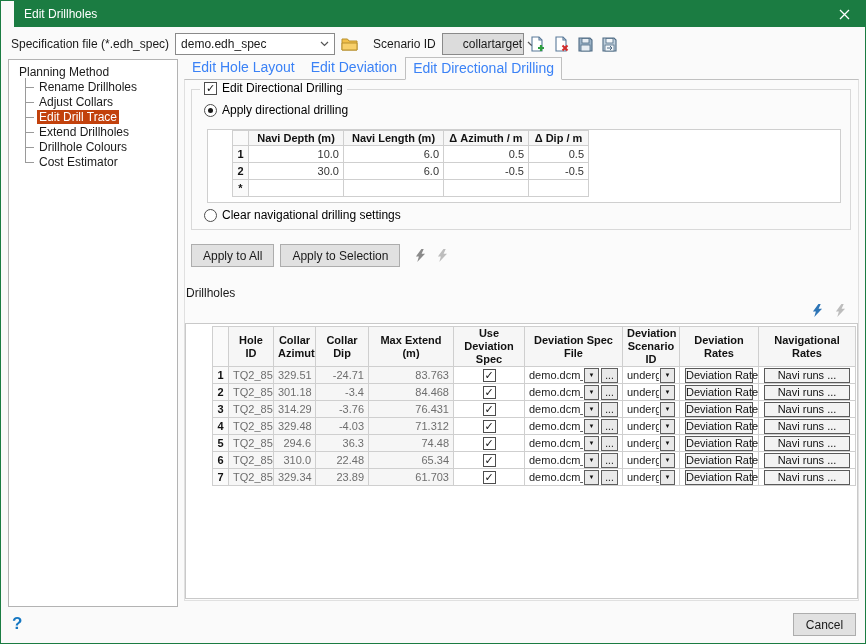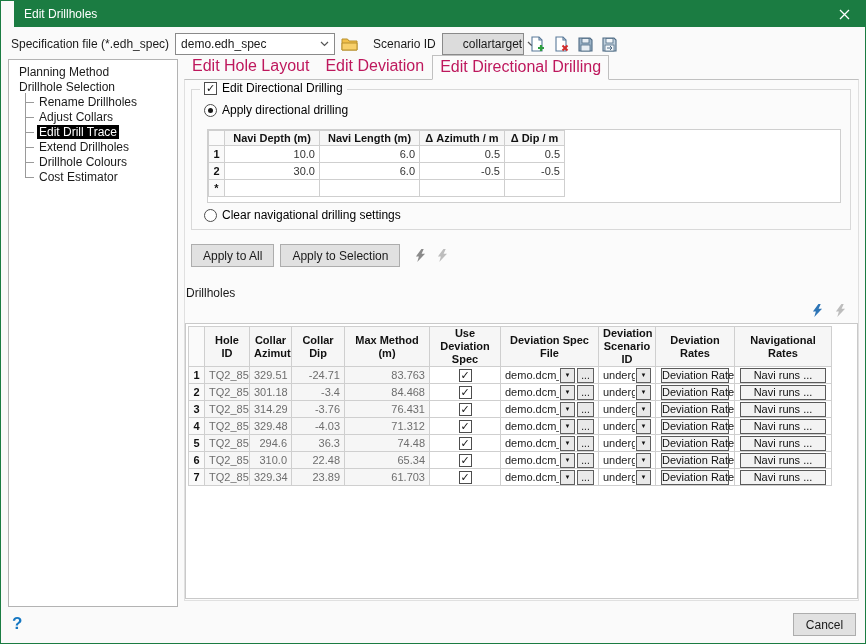--- a/index.html
+++ b/index.html
@@ -13,41 +13,41 @@
   .combo{height:22px;box-sizing:border-box;border:1px solid #8a8a8a;display:flex;align-items:center;padding-left:5px;font-size:12px;}
   .combo .chev{margin-left:auto;padding:0 5px;display:flex;align-items:center;}
   .combo.white{background:#fff;width:160px;margin-left:6px;}
   .combo.gray{background:#dcdcdc;width:82px;margin-left:6px;padding-left:20px;}
   .tool-icon{width:20px;height:20px;display:flex;align-items:center;justify-content:center;margin-left:4px;}
   .lbl-scen{margin-left:14px;}
   
   .sidebar{position:absolute;left:7px;top:58px;width:170px;height:548px;background:#fff;border:1px solid #b3b3b3;box-sizing:border-box;padding:5px 0 0 8px;font-size:12px;color:#1a1a1a;overflow:hidden;}
   .tree-item{line-height:15px;height:15px;white-space:nowrap;cursor:default;}
   .tree-item .tl{padding:0 2px;}
-  .tree-item .tl.sel{background:#000000;color:#fff;}
+  .tree-item .tl.sel{background:#c2410c;color:#fff;}
   .tree-children{position:relative;margin-left:8px;}
   .tree-children::before{content:"";position:absolute;left:0;top:-2px;bottom:7px;width:1px;background:#9a9a9a;}
   .tree-item.child{padding-left:12px;position:relative;}
   .tree-item.child::before{content:"";position:absolute;left:0;top:7px;width:9px;height:1px;background:#9a9a9a;}
   
   .content{position:absolute;left:183px;top:58px;width:675px;height:542px;}
   .tabbar{position:absolute;left:0;top:0;right:0;height:20px;display:flex;align-items:flex-end;}
-  .tab{font-size:16px;padding:2px 7px 3px 7px;color:#be185d;border:1px solid transparent;cursor:default;}
+  .tab{font-size:14px;padding:2px 7px 3px 7px;color:#3b82f6;border:1px solid transparent;cursor:default;}
   .tab.active{background:#fbfbfb;border:1px solid #c0c0c0;border-bottom:1px solid #fbfbfb;position:relative;z-index:2;margin-bottom:-1px;}
   .tabpane{position:absolute;left:0;top:20px;right:0;bottom:0;background:#fbfbfb;border:1px solid #e0e0e0;border-top:1px solid #c0c0c0;box-sizing:border-box;}
   
   .groupbox{position:absolute;left:6px;top:9px;width:660px;height:141px;border:1px solid #d9d9d9;box-sizing:border-box;}
   .groupbox .legend{position:absolute;left:8px;top:-9px;background:#fbfbfb;padding:0 4px;display:inline-flex;align-items:center;gap:5px;font-size:12px;}
   .cb{display:inline-block;width:13px;height:13px;box-sizing:border-box;border:1px solid #4d4d4d;background:#fff;font-size:11px;line-height:11px;text-align:center;color:#111;}
   .radio-row{position:absolute;left:12px;display:flex;align-items:center;gap:5px;font-size:12px;}
   .radio{display:inline-block;width:13px;height:13px;box-sizing:border-box;border:1px solid #4d4d4d;border-radius:50%;background:#fff;position:relative;}
   .radio.on::after{content:"";position:absolute;left:3px;top:3px;width:5px;height:5px;border-radius:50%;background:#1a1a1a;}
   
   .navi-wrap{position:absolute;left:15px;top:39px;width:632px;height:72px;background:#fff;border:1px solid #cfcfcf;overflow:hidden;}
-  table.grid{border-collapse:collapse;table-layout:fixed;font-size:11px;}
+  table.grid{border-collapse:collapse;table-layout:fixed;font-size:11px;margin-left:24px;}
   table.grid th,table.grid td{border:1px solid #cfcfcf;padding:0 4px;height:17px;box-sizing:border-box;overflow:hidden;white-space:nowrap;}
   table.grid thead th{font-weight:bold;background:#f6f6f6;color:#111;text-align:center;height:15px;}
   table.navi{width:356px;}
   table.navi col.n0{width:16px;}table.navi col.n1{width:95px;}table.navi col.n2{width:100px;}table.navi col.n3{width:85px;}table.navi col.n4{width:60px;}
   table.navi td{text-align:right;color:#333;background:#fff;}
   table.navi th.rnum,table.dh th.rnum{background:#fafafa;font-weight:bold;color:#111;text-align:center;padding:0 2px;}
   
   .apply-row{position:absolute;left:6px;top:164px;display:flex;align-items:center;gap:6px;}
   .btn{font-family:inherit;font-size:12px;height:23px;padding:0 11px;background:#e1e1e1;border:1px solid #adadad;color:#1a1a1a;}
   .bolt{display:flex;align-items:center;justify-content:center;width:16px;height:16px;}
@@ -140,21 +140,20 @@
           <path d="M1 1 L12 1 L14 3 L14 14 L1 14 Z" fill="#c3d2de" stroke="#4f6b84" stroke-width="1.1"></path>
           <rect x="4" y="1.5" width="7" height="4.5" fill="#f4f7fa" stroke="#4f6b84" stroke-width="0.8"></rect>
           <rect x="3" y="8" width="9" height="6" fill="#f4f7fa" stroke="#4f6b84" stroke-width="0.8"></rect>
           <path d="M5 11 L10 11 M8 9 L10 11 L8 13" fill="none" stroke="#4f6b84" stroke-width="1"></path>
         </svg>
     </div>
   </div>
 
   <div class="sidebar">
       <div class="tree-item"><span class="tl">Planning Method</span></div>
-      <div class="tree-item"><span class="tl">Drillhole Selection</span></div>
       <div class="tree-children">
         <div class="tree-item child"><span class="tl">Rename Drillholes</span></div>
         <div class="tree-item child"><span class="tl">Adjust Collars</span></div>
         <div class="tree-item child"><span class="tl sel">Edit Drill Trace</span></div>
         <div class="tree-item child"><span class="tl">Extend Drillholes</span></div>
         <div class="tree-item child"><span class="tl">Drillhole Colours</span></div>
         <div class="tree-item child"><span class="tl">Cost Estimator</span></div>
       </div>
     </div>
 
@@ -271,21 +270,21 @@
               <col class="c7">
               <col class="c8">
               <col class="c9">
             </colgroup>
             <thead>
               <tr>
                 <th class="rnum"></th>
                 <th>Hole ID</th>
                 <th>Collar Azimuth</th>
                 <th>Collar Dip</th>
-                <th>Max Method (m)</th>
+                <th>Max Extend (m)</th>
                 <th>Use Deviation Spec</th>
                 <th>Deviation Spec File</th>
                 <th>Deviation Scenario ID</th>
                 <th>Deviation Rates</th>
                 <th>Navigational Rates</th>
               </tr>
             </thead>
             <tbody>
               <tr>
                 <th class="rnum">1</th>

